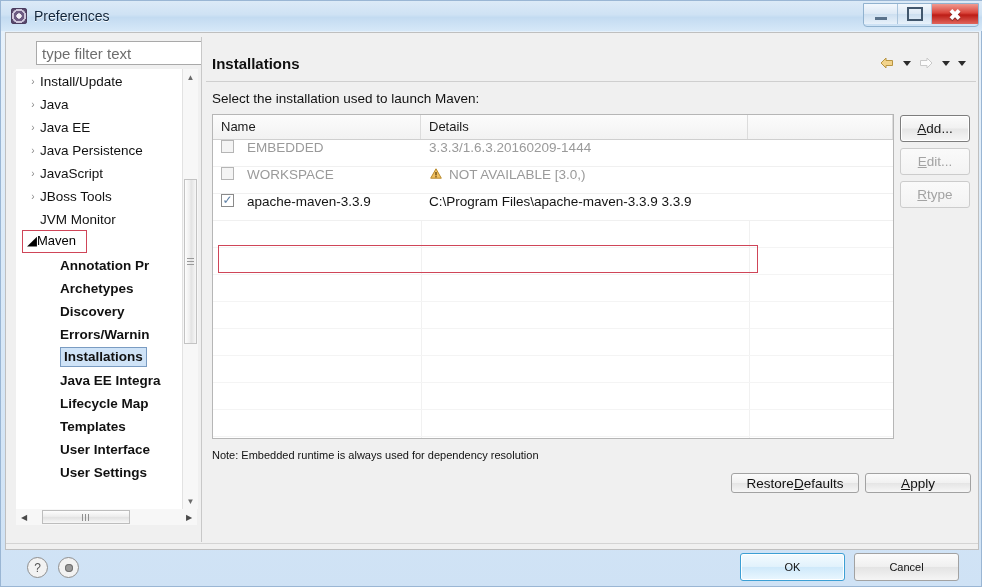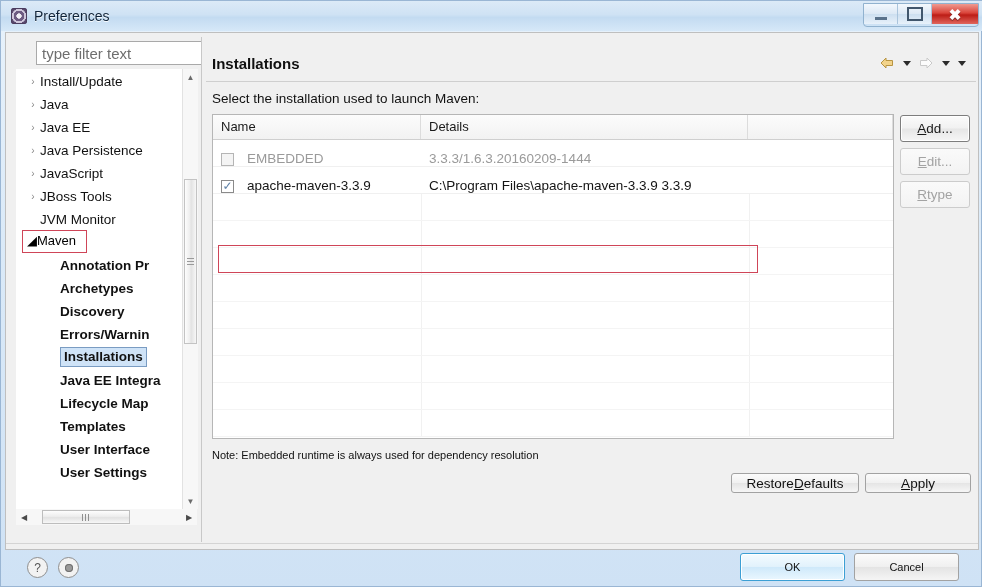--- a/index.html
+++ b/index.html
@@ -177,21 +177,21 @@
     border-bottom:1px solid #cfcfcf;}
   #thead .th{
     font-size:13px;color:#1a1a1a;line-height:24px;padding-left:8px;
     box-sizing:border-box;border-right:1px solid #dcdcdc;
   }
   .col-name{width:208px;flex:0 0 208px;}
   .col-details{width:327px;flex:0 0 327px;}
   .col-extra{flex:1 1 auto;}
 
   .trow{display:flex;height:26px;border-bottom:1px solid #f0f0f0;align-items:center;position:relative;}
-  .trow .cell{box-sizing:border-box;font-size:13.5px;display:flex;align-items:flex-end;height:26px;}
+  .trow .cell{box-sizing:border-box;font-size:13.5px;display:flex;align-items:flex-start;height:26px;}
   .trow .cell.name{padding-left:8px;}
   .trow .cell.details{padding-left:8px;}
   .trow.disabled .cell{color:#9a9a9a;}
   .trow.active .cell{color:#141414;}
 
   .cbox{
     width:13px;height:13px;box-sizing:border-box;flex:0 0 auto;margin-right:13px;
     border:1px solid #b5b5b5;background:#f4f4f4;
   }
   .cbox.on{
@@ -423,20 +423,37 @@
           <div class="cell name col-name">
             <span class="cbox"></span>
             <span>EMBEDDED</span>
           </div>
           <div class="cell details col-details">
             <span>3.3.3/1.6.3.20160209-1444</span>
           </div>
           <div class="cell col-extra"></div>
         </div>
 
+        <div class="trow disabled">
+          <div class="cell name col-name">
+            <span class="cbox"></span>
+            <span>WORKSPACE</span>
+          </div>
+          <div class="cell details col-details">
+            <span class="warn-icon">
+              <svg width="12" height="11" viewBox="0 0 12 11">
+                <path d="M6 0.8 L11.3 10.2 L0.7 10.2 Z" fill="#f0c060" stroke="#b8892a" stroke-width="1"></path>
+                <rect x="5.3" y="4" width="1.4" height="3.4" fill="#6b4a12"></rect>
+                <rect x="5.3" y="8.1" width="1.4" height="1.3" fill="#6b4a12"></rect>
+              </svg>
+            </span>
+            <span>NOT AVAILABLE [3.0,)</span>
+          </div>
+          <div class="cell col-extra"></div>
+        </div>
 
         <div class="trow active">
           <div class="cell name col-name">
             <span class="cbox on">✓</span>
             <span>apache-maven-3.3.9</span>
           </div>
           <div class="cell details col-details">
             <span>C:\Program Files\apache-maven-3.3.9 3.3.9</span>
           </div>
           <div class="cell col-extra"></div>

